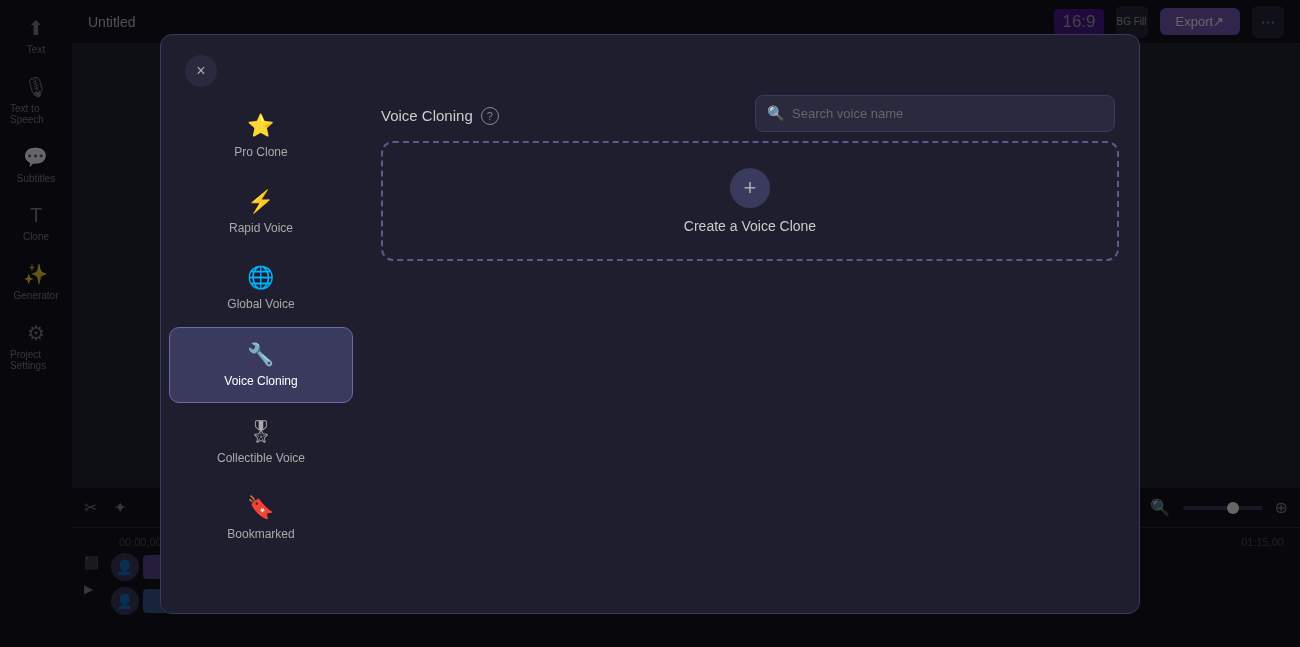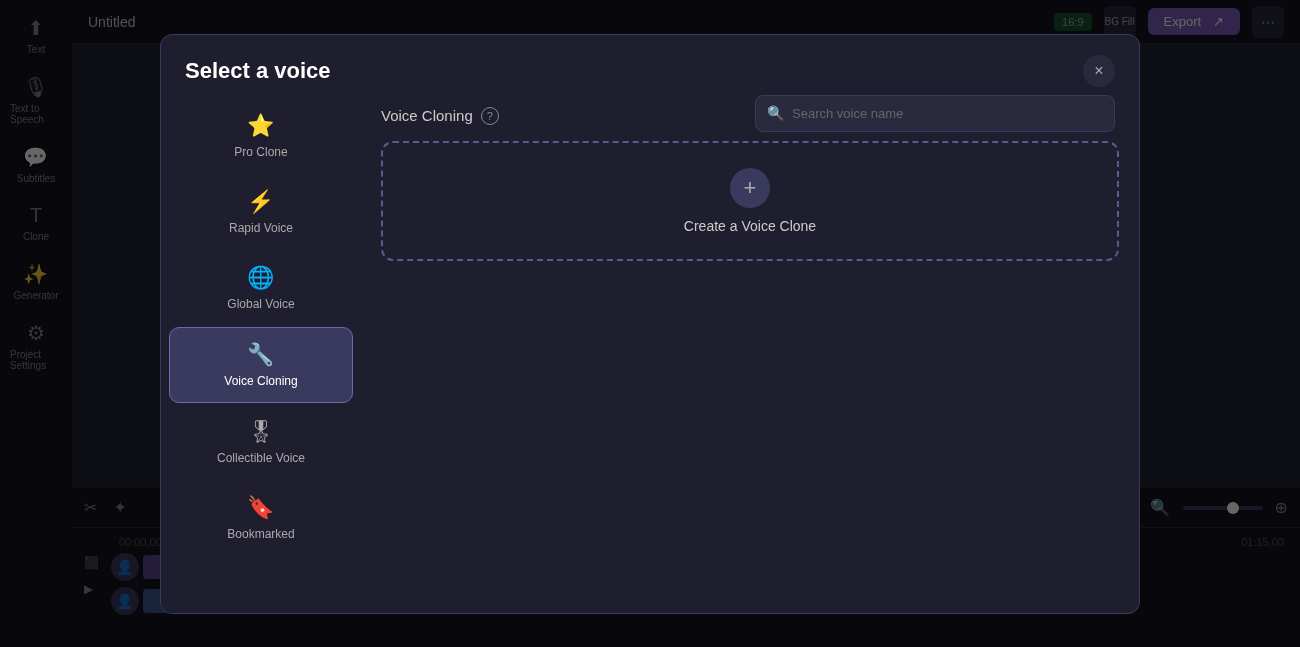--- a/index.html
+++ b/index.html
@@ -72,39 +72,39 @@
     .export-btn {
       background: #7c5cbf;
       color: #fff;
       border: none;
       border-radius: 6px;
       padding: 6px 16px;
       font-size: 13px;
       cursor: pointer;
       display: flex;
       align-items: center;
-      gap: 12px;
+      gap: 0;
     }
     .topbar-icon-btn {
       background: #2a2a3e;
       border: none;
       border-radius: 6px;
       width: 32px;
       height: 32px;
       display: flex;
       align-items: center;
       justify-content: center;
       cursor: pointer;
       color: #aaa;
       font-size: 14px;
     }
     .aspect-badge {
-      background: #14532d;
+      background: #4c1d95;
       color: #aaa;
-      font-size: 11px;
+      font-size: 17px;
       padding: 3px 8px;
       border-radius: 4px;
     }
 
     
     .canvas-area {
       flex: 1;
       background: #252535;
       display: flex;
       align-items: center;
@@ -451,21 +451,20 @@
         </div>
       </div>
     </div>
   </div>
 </div>
 
 <div class="modal-overlay">
   <div class="modal">
 
     <div class="modal-header">
-      <span class="modal-title">Select a voice</span>
       <button class="modal-close">
         <span>×</span>
       </button>
     </div>
 
     <div class="search-bar" style="position:absolute;right:24px;top:60px;width:360px;">
       <div class="search-input-wrap">
         <span class="search-icon-inner">🔍</span>
         <input class="search-input" type="text" placeholder="Search voice name" style="">
       </div>

